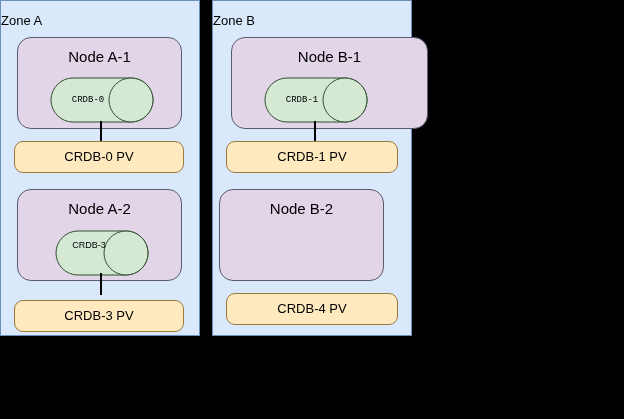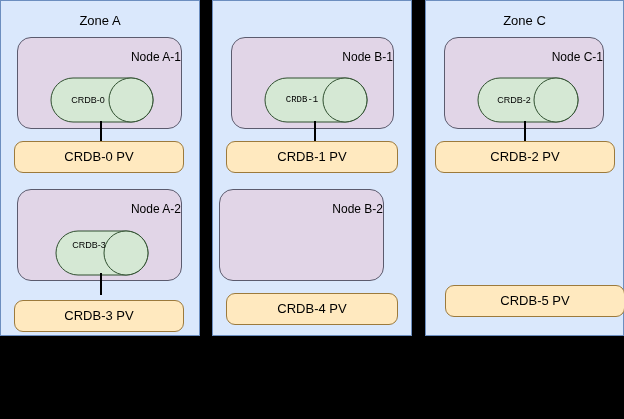--- a/index.html
+++ b/index.html
@@ -1,25 +1,25 @@
 <!DOCTYPE html>
 <html><head>
 <meta charset="utf-8">
 <style>
   html,body{margin:0;padding:0;background:#000;}
   body{width:624px;height:419px;position:relative;overflow:hidden;
        font-family:"Liberation Sans",sans-serif;color:#000;}
   .canvas{position:absolute;left:0;top:0;width:624px;height:419px;background:#000;}
   .zone{position:absolute;background:#dae8fc;border:1px solid #6c8ebf;box-sizing:border-box;}
-  .zone-title{position:absolute;left:0;right:0;top:12px;text-align:center;
+  .zone-title{position:absolute;left:0;right:0;top:12px;text-align:left;
               font-size:13px;line-height:16px;color:#000;}
   .node{position:absolute;background:#e1d5e7;border:1px solid #5b5b6e;
         border-radius:14px;box-sizing:border-box;}
-  .node-title{position:absolute;left:0;right:0;top:11px;text-align:right;
-              font-size:12px;line-height:16px;color:#000;}
+  .node-title{position:absolute;left:0;right:0;top:11px;text-align:center;
+              font-size:15px;line-height:16px;color:#000;}
   .cyl{position:absolute;}
   .cyl svg{display:block;overflow:visible;}
   .cyl-label{position:absolute;left:0;top:50%;transform:translateY(-50%);
              text-align:center;font-size:9px;line-height:11px;color:#000;}
   .pv{position:absolute;background:#ffe9bf;border:1px solid #9c7a3c;
       border-radius:9px;box-sizing:border-box;display:flex;
       align-items:center;justify-content:center;}
   .pv-label{font-size:13px;line-height:16px;color:#000;}
   .conn{position:absolute;background:#000;width:2px;}
 </style>
@@ -31,21 +31,21 @@
   <div class="zone" style="left:0px;top:0px;width:200px;height:336px;">
     <div class="zone-title">Zone A</div>
 
     <div class="node" style="left:16px;top:36px;width:165px;height:92px;">
       <div class="node-title">Node A-1</div>
       <div class="cyl" style="left:32px;top:39px;width:104px;height:46px;">
         <svg width="104" height="46" viewBox="0 0 104 46">
           <path d="M23,1 L81,1 A22,22 0 0,1 81,45 L23,45 A22,22 0 0,1 23,1 Z" fill="#d5e8d4" stroke="#2f4f2f" stroke-width="1"></path>
           <ellipse cx="81" cy="23" rx="22" ry="22" fill="#d5e8d4" stroke="#2f4f2f" stroke-width="1"></ellipse>
         </svg>
-        <div class="cyl-label" style="width:76px;">CRDB-0</div>
+        <div class="cyl-label" style="width:76px;font-family:Liberation Mono, monospace;">CRDB-0</div>
       </div>
     </div>
     <div class="conn" style="left:99px;top:120px;height:22px;"></div>
     <div class="pv" style="left:13px;top:140px;width:170px;height:32px;">
       <span class="pv-label">CRDB-0 PV</span>
     </div>
 
     <div class="node" style="left:16px;top:188px;width:165px;height:92px;">
       <div class="node-title">Node A-2</div>
       <div class="cyl" style="left:37px;top:40px;width:94px;height:30px;">
@@ -56,22 +56,23 @@
         <div class="cyl-label" style="width:68px;">CRDB-3</div>
       </div>
     </div>
     <div class="conn" style="left:99px;top:272px;height:22px;"></div>
     <div class="pv" style="left:13px;top:292px;width:170px;height:32px;margin-top:7px;">
       <span class="pv-label">CRDB-3 PV</span>
     </div>
   </div>
 
   <div class="zone" style="left:212px;top:0px;width:200px;height:336px;">
+    <div class="zone-title">Zone B</div>
 
-    <div class="node" style="left:18px;top:36px;width:163px;height:92px;">
+    <div class="node" style="left:18px;top:36px;width:197px;height:92px;">
       <div class="node-title">Node B-1</div>
       <div class="cyl" style="left:32px;top:39px;width:104px;height:46px;">
         <svg width="104" height="46" viewBox="0 0 104 46">
           <path d="M23,1 L81,1 A22,22 0 0,1 81,45 L23,45 A22,22 0 0,1 23,1 Z" fill="#d5e8d4" stroke="#2f4f2f" stroke-width="1"></path>
           <ellipse cx="81" cy="23" rx="22" ry="22" fill="#d5e8d4" stroke="#2f4f2f" stroke-width="1"></ellipse>
         </svg>
         <div class="cyl-label" style="width:76px;font-family:Liberation Mono, monospace;">CRDB-1</div>
       </div>
     </div>
     <div class="conn" style="left:101px;top:120px;height:22px;"></div>
@@ -80,36 +81,14 @@
     </div>
 
     <div class="node" style="left:6px;top:188px;width:165px;height:92px;">
       <div class="node-title">Node B-2</div>
     </div>
     <div class="pv" style="left:13px;top:292px;width:172px;height:32px;text-align:center;">
       <span class="pv-label">CRDB-4 PV</span>
     </div>
   </div>
 
-  <div class="zone" style="left:425px;top:0px;width:199px;height:336px;">
-    <div class="zone-title">Zone C</div>
-
-    <div class="node" style="left:18px;top:36px;width:160px;height:92px;">
-      <div class="node-title">Node C-1</div>
-      <div class="cyl" style="left:32px;top:39px;width:102px;height:46px;">
-        <svg width="102" height="46" viewBox="0 0 102 46">
-          <path d="M23,1 L79,1 A22,22 0 0,1 79,45 L23,45 A22,22 0 0,1 23,1 Z" fill="#d5e8d4" stroke="#2f4f2f" stroke-width="1"></path>
-          <ellipse cx="79" cy="23" rx="22" ry="22" fill="#d5e8d4" stroke="#2f4f2f" stroke-width="1"></ellipse>
-        </svg>
-        <div class="cyl-label" style="width:74px;">CRDB-2</div>
-      </div>
-    </div>
-    <div class="conn" style="left:98px;top:120px;height:22px;"></div>
-    <div class="pv" style="left:9px;top:140px;width:180px;height:32px;">
-      <span class="pv-label">CRDB-2 PV</span>
-    </div>
-
-    <div class="pv" style="left:19px;top:284px;width:180px;height:32px;">
-      <span class="pv-label">CRDB-5 PV</span>
-    </div>
-  </div>
 
 </div>
 
 </body></html>

